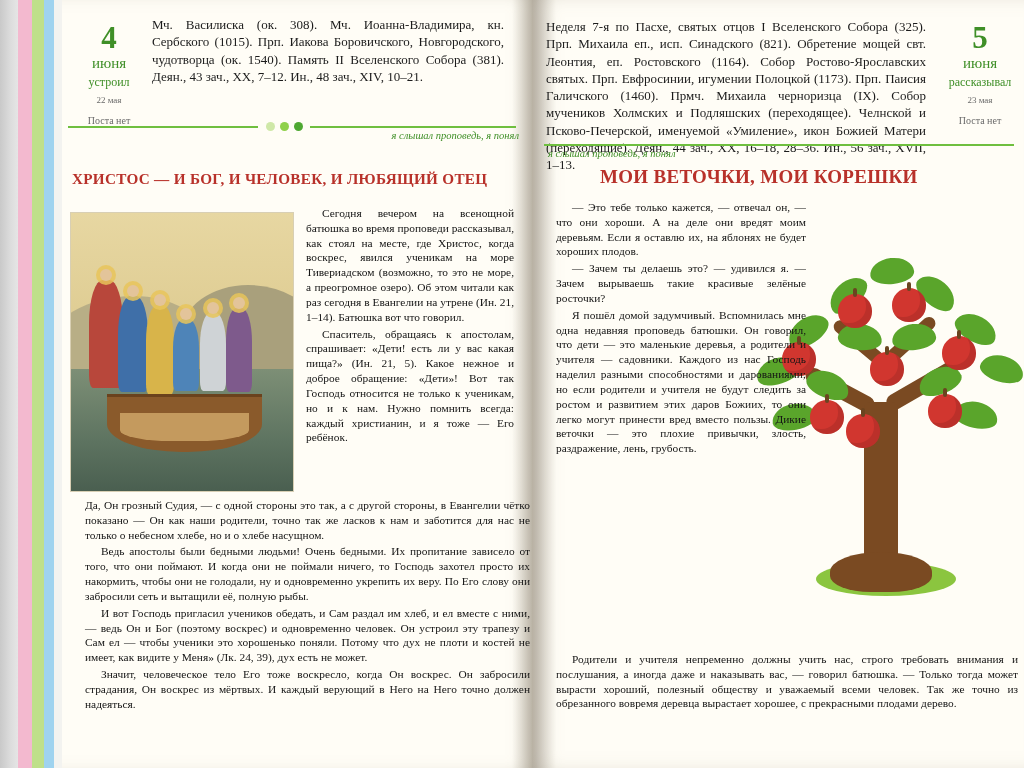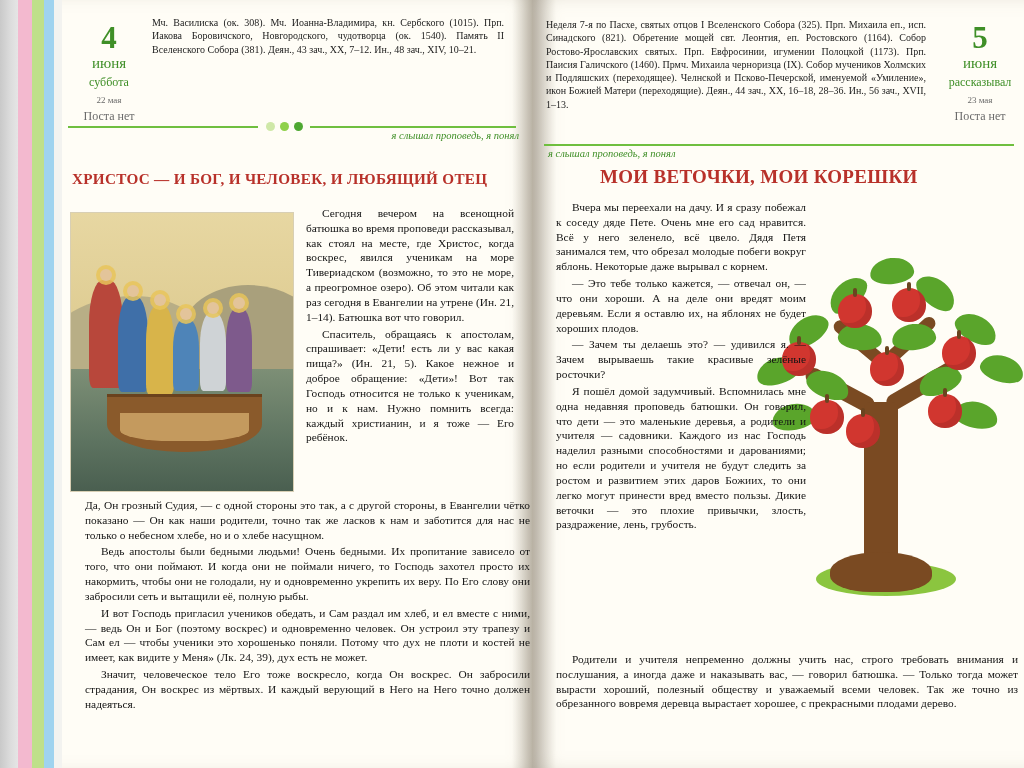--- a/index.html
+++ b/index.html
@@ -25,27 +25,27 @@
      box-shadow:inset 16px 0 26px -14px rgba(120,110,90,.55);}
   .gutter{position:absolute;left:512px;top:0;width:44px;height:768px;
      background:linear-gradient(90deg,rgba(150,140,120,0) 0%,rgba(130,120,100,.35) 45%,rgba(120,110,95,.30) 55%,rgba(150,140,120,0) 100%);}
 
   
   .date-block{position:absolute;text-align:center;color:#2f7d1f;}
   .date-block .num{font-size:31px;font-weight:bold;line-height:1;color:#3f8f27;}
   .date-block .mon{font-size:15px;color:#3f8f27;margin-top:2px;}
   .date-block .dow{font-size:12px;color:#3f8f27;margin-top:3px;}
   .date-block .old{font-size:9px;color:#6a6a6a;margin-top:5px;}
-  .date-block .fast{font-size:12px;color:#6a6a6a;margin-top:4px;}
+  .date-block .fast{font-size:10px;color:#6a6a6a;margin-top:10px;}
 
   .date-left{left:70px;top:22px;width:78px;}
   .date-right{left:940px;top:22px;width:80px;}
 
   
-  .saints{position:absolute;font-size:10px;line-height:1.33;color:#1b1b1b;text-align:justify;}
+  .saints{position:absolute;font-size:13px;line-height:1.33;color:#1b1b1b;text-align:justify;}
   .saints-left{left:152px;top:16px;width:352px;}
   .saints-right{left:546px;top:18px;width:380px;}
 
   
   .rule{position:absolute;height:10px;}
   .rule .ln{position:absolute;top:4px;height:2px;background:#6fbf3f;}
   .rule .dot{position:absolute;top:0;width:9px;height:9px;border-radius:50%;}
 
   
   .kicker{position:absolute;font-size:10.5px;color:#3f8f27;font-style:italic;}
@@ -117,21 +117,21 @@
   <div class="bg-strip-blue"></div>
   <div class="bg-strip-white"></div>
 
   <div class="leaf left"></div>
   <div class="leaf right"></div>
   <div class="gutter"></div>
 
   <div class="date-block date-left nosel">
     <div class="num">4</div>
     <div class="mon">июня</div>
-    <div class="dow">суббота</div>
+    <div class="dow">устроил</div>
     <div class="old">22 мая</div>
     <div class="fast">Поста нет</div>
   </div>
 
   <div class="saints saints-left">Мч. Василиска (ок. 308). Мч. Иоанна-Владимира, кн. Сербского (1015). Прп. Иакова Боровичского, Новгородского, чудотворца (ок. 1540). Память II Вселенского Собора (381). Деян., 43 зач., XX, 7–12. Ин., 48 зач., XIV, 10–21.</div>
 
   <div class="rule" style="left:68px;top:122px;width:448px;">
     <div class="ln" style="left:0;width:190px;"></div>
     <div class="dot" style="left:198px;background:#cfe8a8;"></div>
     <div class="dot" style="left:212px;background:#8fd14a;"></div>
@@ -232,21 +232,20 @@
     <div class="apple" style="left:96px;top:62px;"></div>
     <div class="apple" style="left:150px;top:56px;"></div>
     <div class="apple" style="left:200px;top:104px;"></div>
     <div class="apple" style="left:68px;top:168px;"></div>
     <div class="apple" style="left:128px;top:120px;"></div>
     <div class="apple" style="left:186px;top:162px;"></div>
     <div class="apple" style="left:104px;top:182px;"></div>
   </div>
 
   <div class="col right-col">
-    <p>Вчера мы переехали на дачу. И я сразу побежал к соседу дяде Пете. Очень мне его сад нравится. Всё у него зеленело, всё цвело. Дядя Петя занимался тем, что обрезал молодые побеги вокруг яблонь. Некоторые даже вырывал с корнем.</p>
     <p>— Это тебе только кажется, — отвечал он, — что они хороши. А на деле они вредят моим деревьям. Если я оставлю их, на яблонях не будет хороших плодов.</p>
     <p>— Зачем ты делаешь это? — удивился я. — Зачем вырываешь такие красивые зелёные росточки?</p>
     <p>Я пошёл домой задумчивый. Вспомнилась мне одна недавняя проповедь батюшки. Он говорил, что дети — это маленькие деревья, а родители и учителя — садовники. Каждого из нас Господь наделил разными способностями и дарованиями; но если родители и учителя не будут следить за ростом и развитием этих даров Божиих, то они легко могут принести вред вместо пользы. Дикие веточки — это плохие привычки, злость, раздражение, лень, грубость.</p>
   </div>
 
   <div class="col right-col-wide">
     <p>Родители и учителя непременно должны учить нас, строго требовать внимания и послушания, а иногда даже и наказывать вас, — говорил батюшка. — Только тогда может вырасти хороший, полезный обществу и уважаемый всеми человек. Так же точно из обрезанного вовремя деревца вырастает хорошее, с прекрасными плодами дерево.</p>
   </div>
 
 </div>

